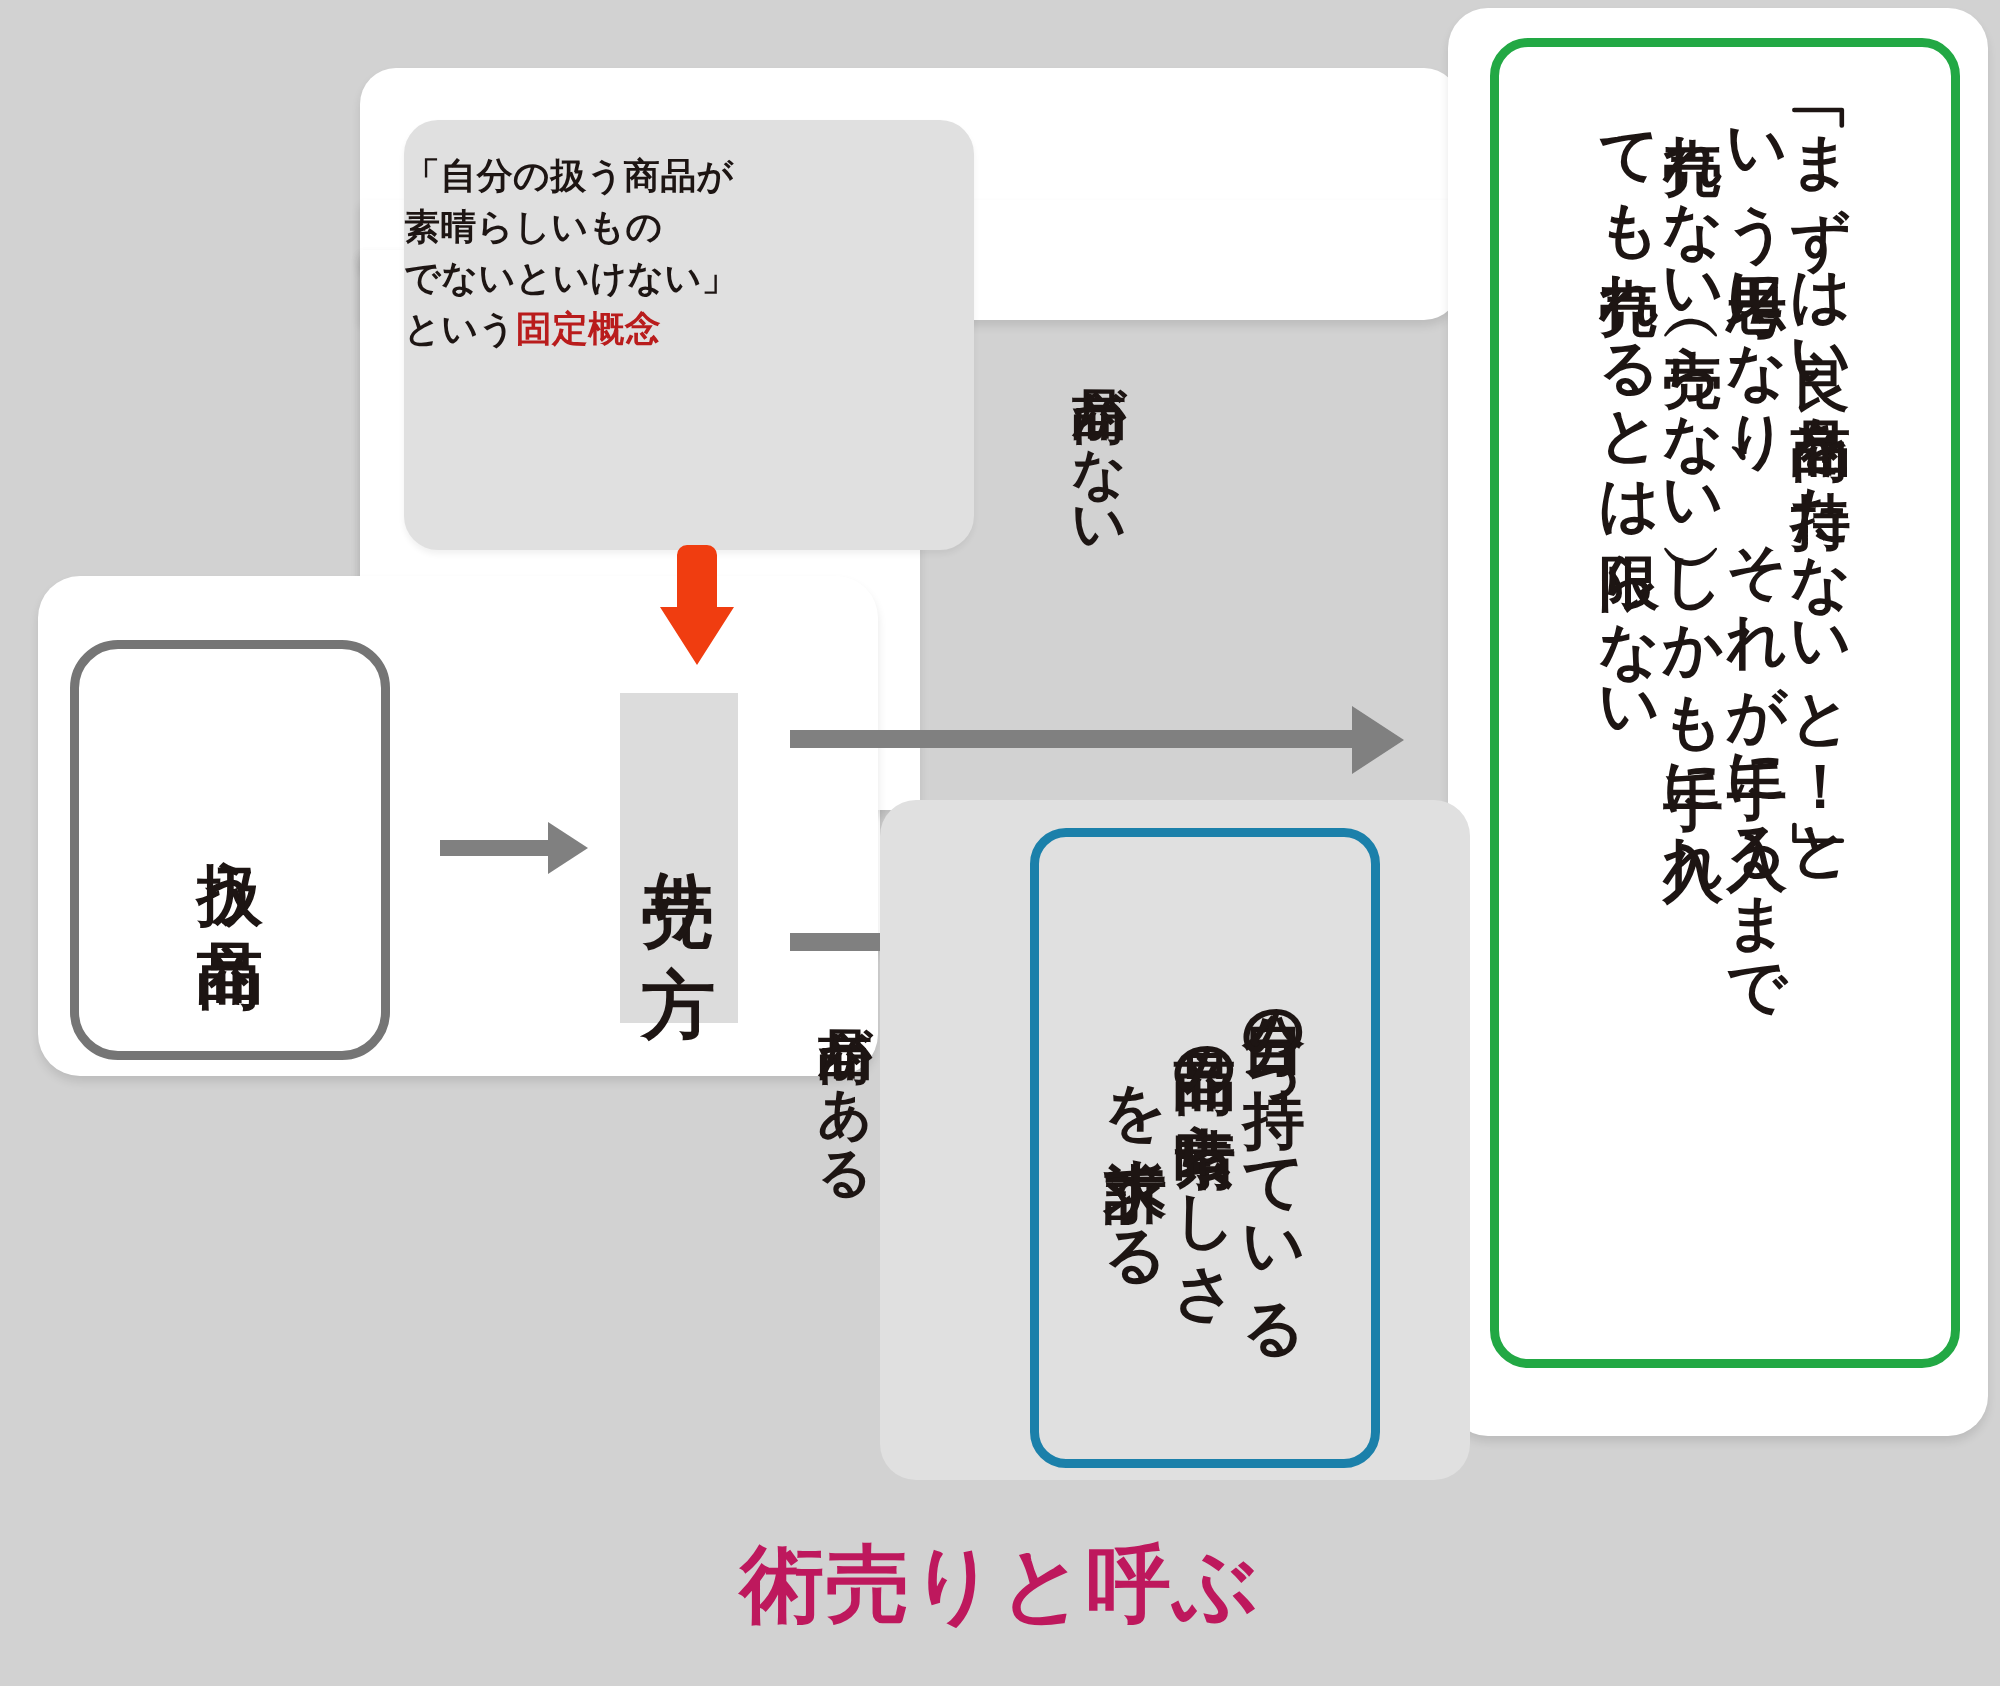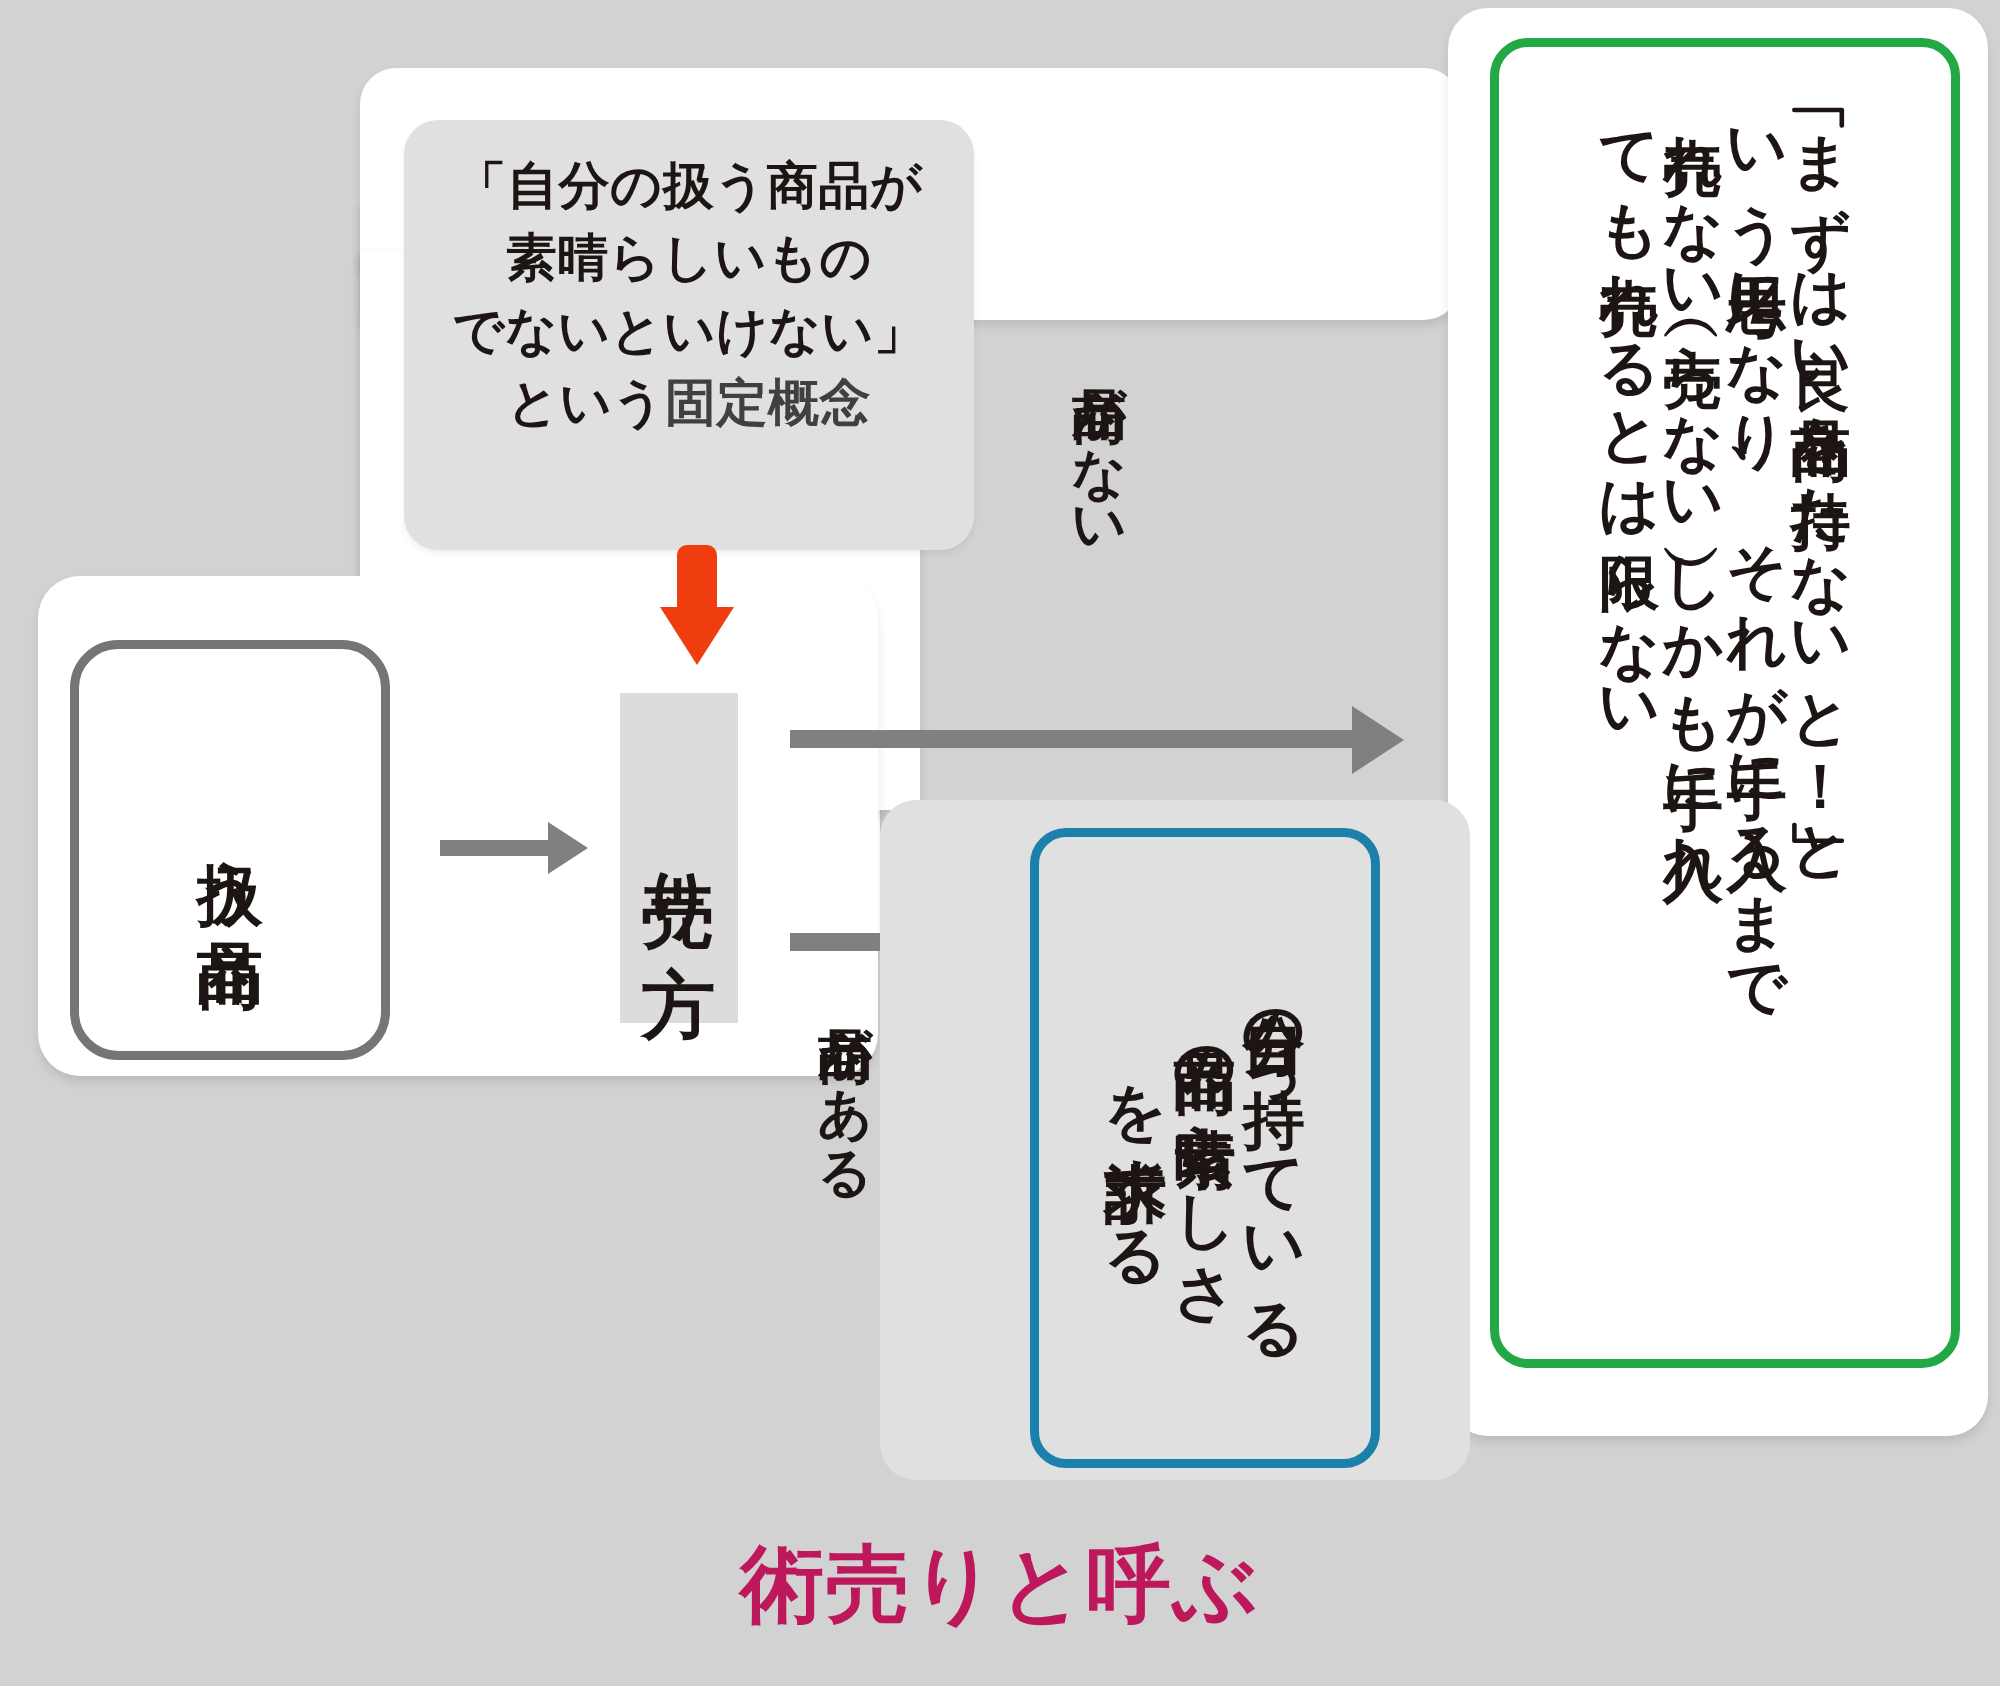--- a/index.html
+++ b/index.html
@@ -72,28 +72,27 @@
     box-shadow:0 4px 6px rgba(0,0,0,0.06);
   }
   #gray-blue-wrap{
     left:880px; top:800px; width:590px; height:680px;
     border-radius:36px;
   }
 
   
   #quote-lines{
     left:404px; top:150px; width:570px;
-    text-align:center;
-    font-size:51px;
+    font-size:36px;
     font-weight:700;
     color:#1d1513;
     line-height:1.42;
     letter-spacing:0.01em;
   }
-  #quote-lines .accent{color:#404040;}
+  #quote-lines .accent{color:#b91c1c;}
 
   
   #red-arrow{
     left:660px; top:545px; width:74px; height:120px;
   }
 
   
   #urikata-chip{
     left:620px; top:693px; width:118px; height:330px;
     background:#dcdcdc;

